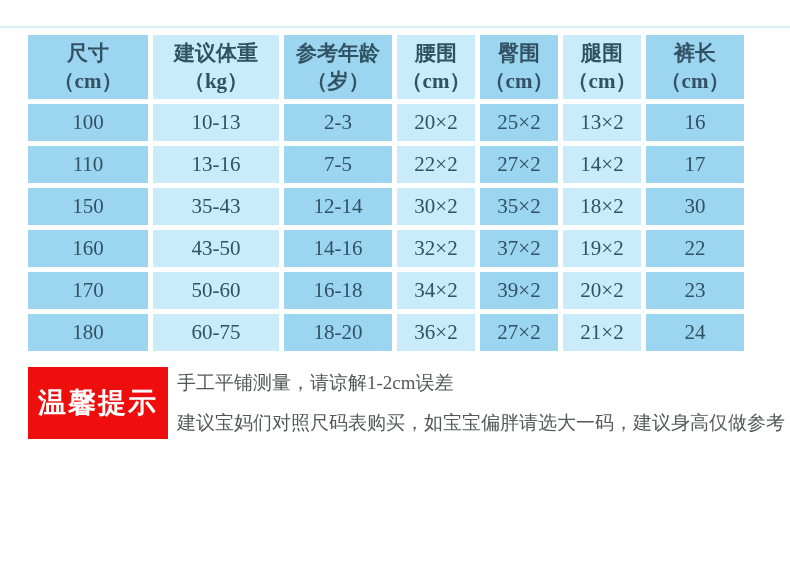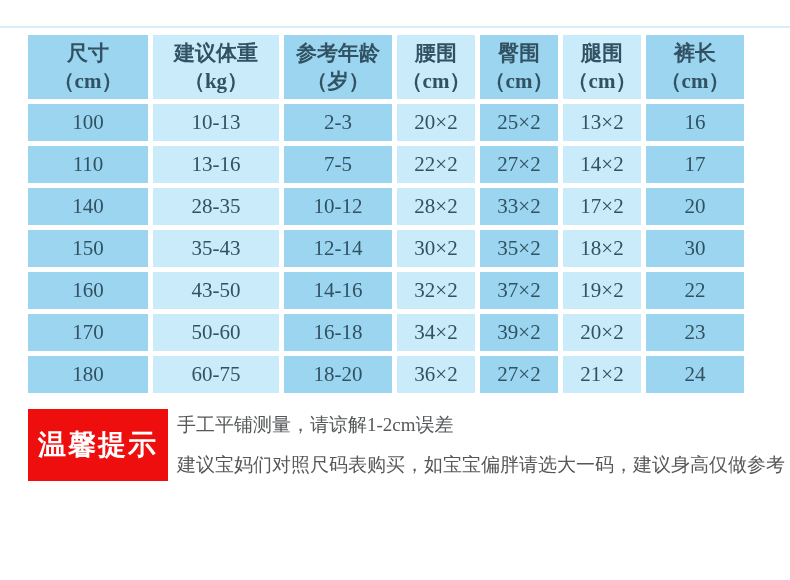--- a/index.html
+++ b/index.html
@@ -115,29 +115,20 @@
       <tr>
         <td>110</td>
         <td>13-16</td>
         <td>7-5</td>
         <td>22×2</td>
         <td>27×2</td>
         <td>14×2</td>
         <td>17</td>
       </tr>
       <tr>
-        <td>140</td>
-        <td>28-35</td>
-        <td>10-12</td>
-        <td>28×2</td>
-        <td>33×2</td>
-        <td>17×2</td>
-        <td>20</td>
-      </tr>
-      <tr>
         <td>150</td>
         <td>35-43</td>
         <td>12-14</td>
         <td>30×2</td>
         <td>35×2</td>
         <td>18×2</td>
         <td>30</td>
       </tr>
       <tr>
         <td>160</td>

